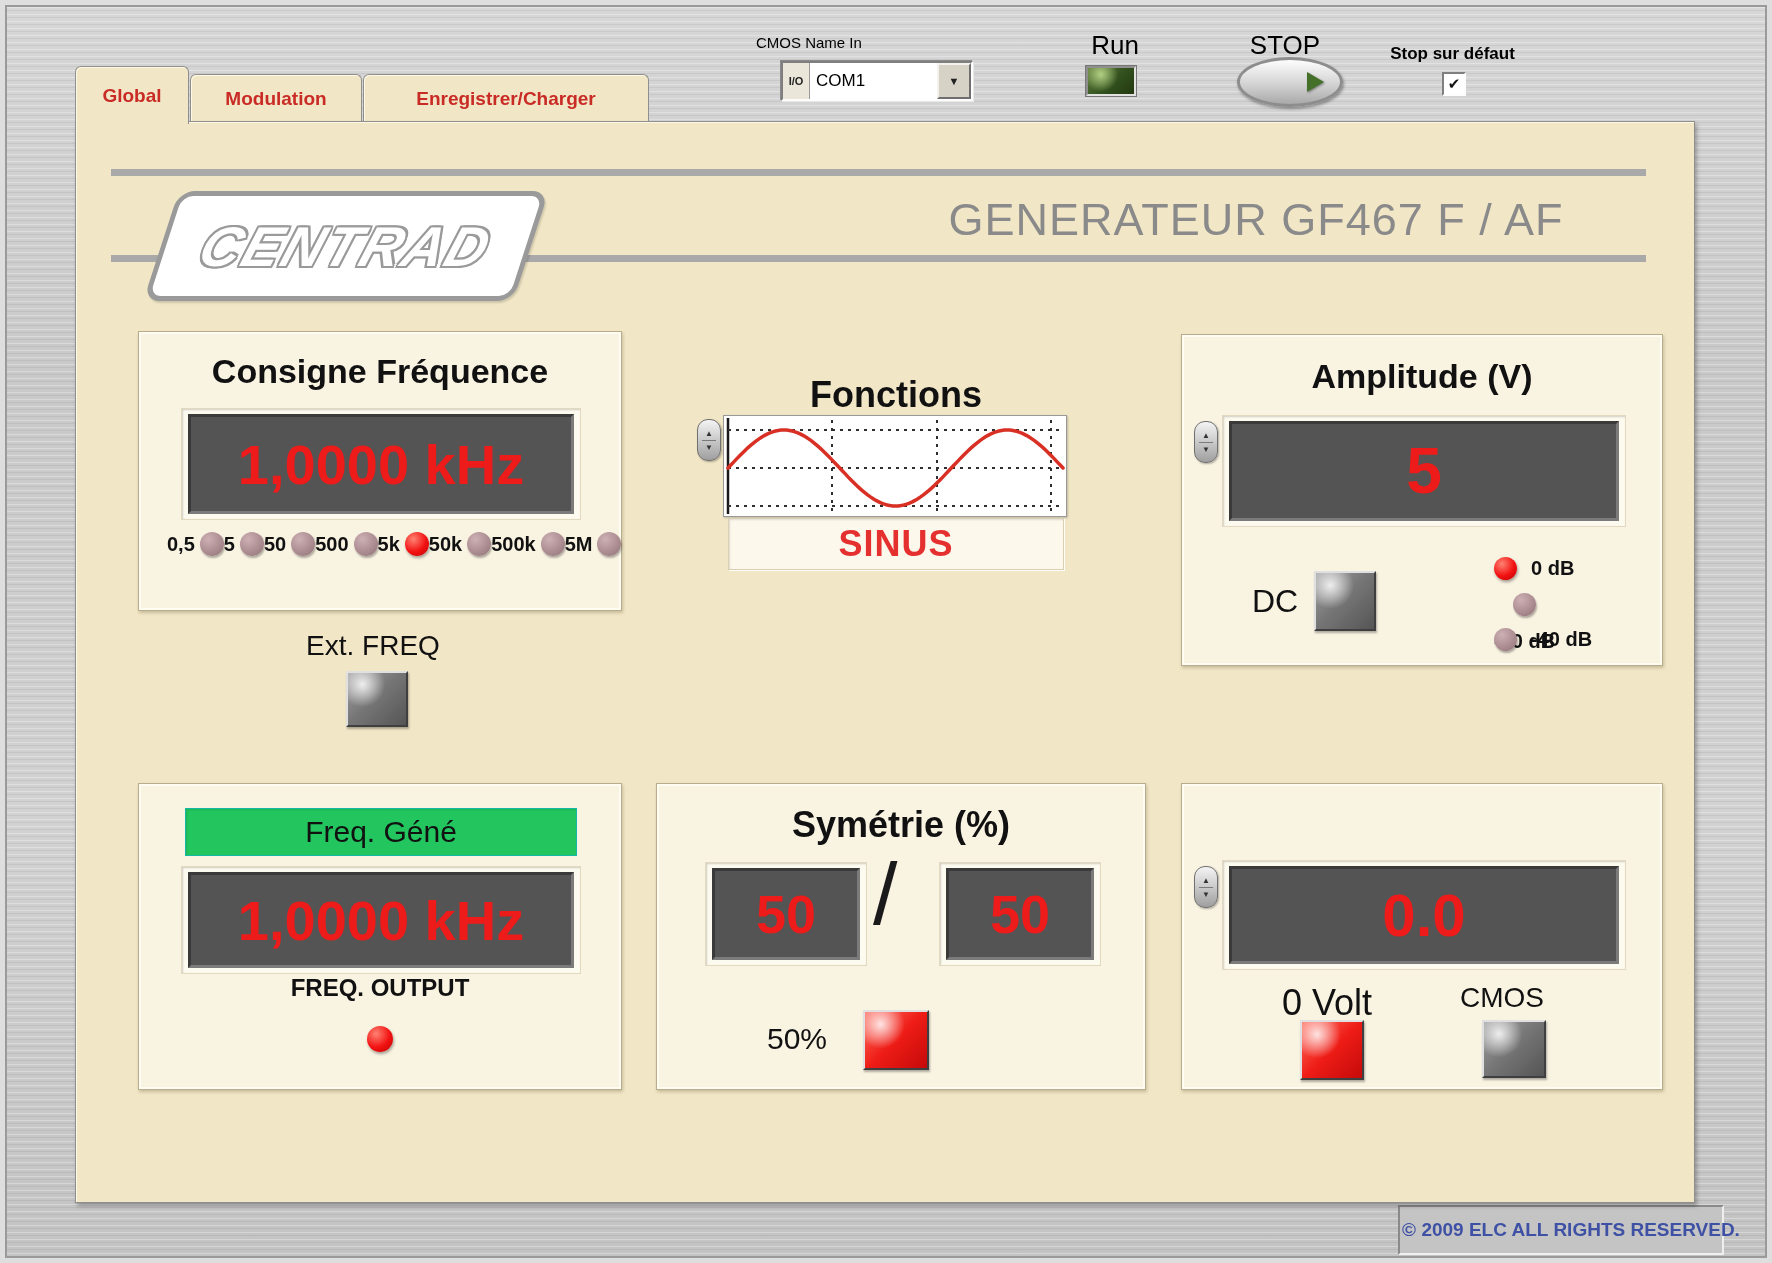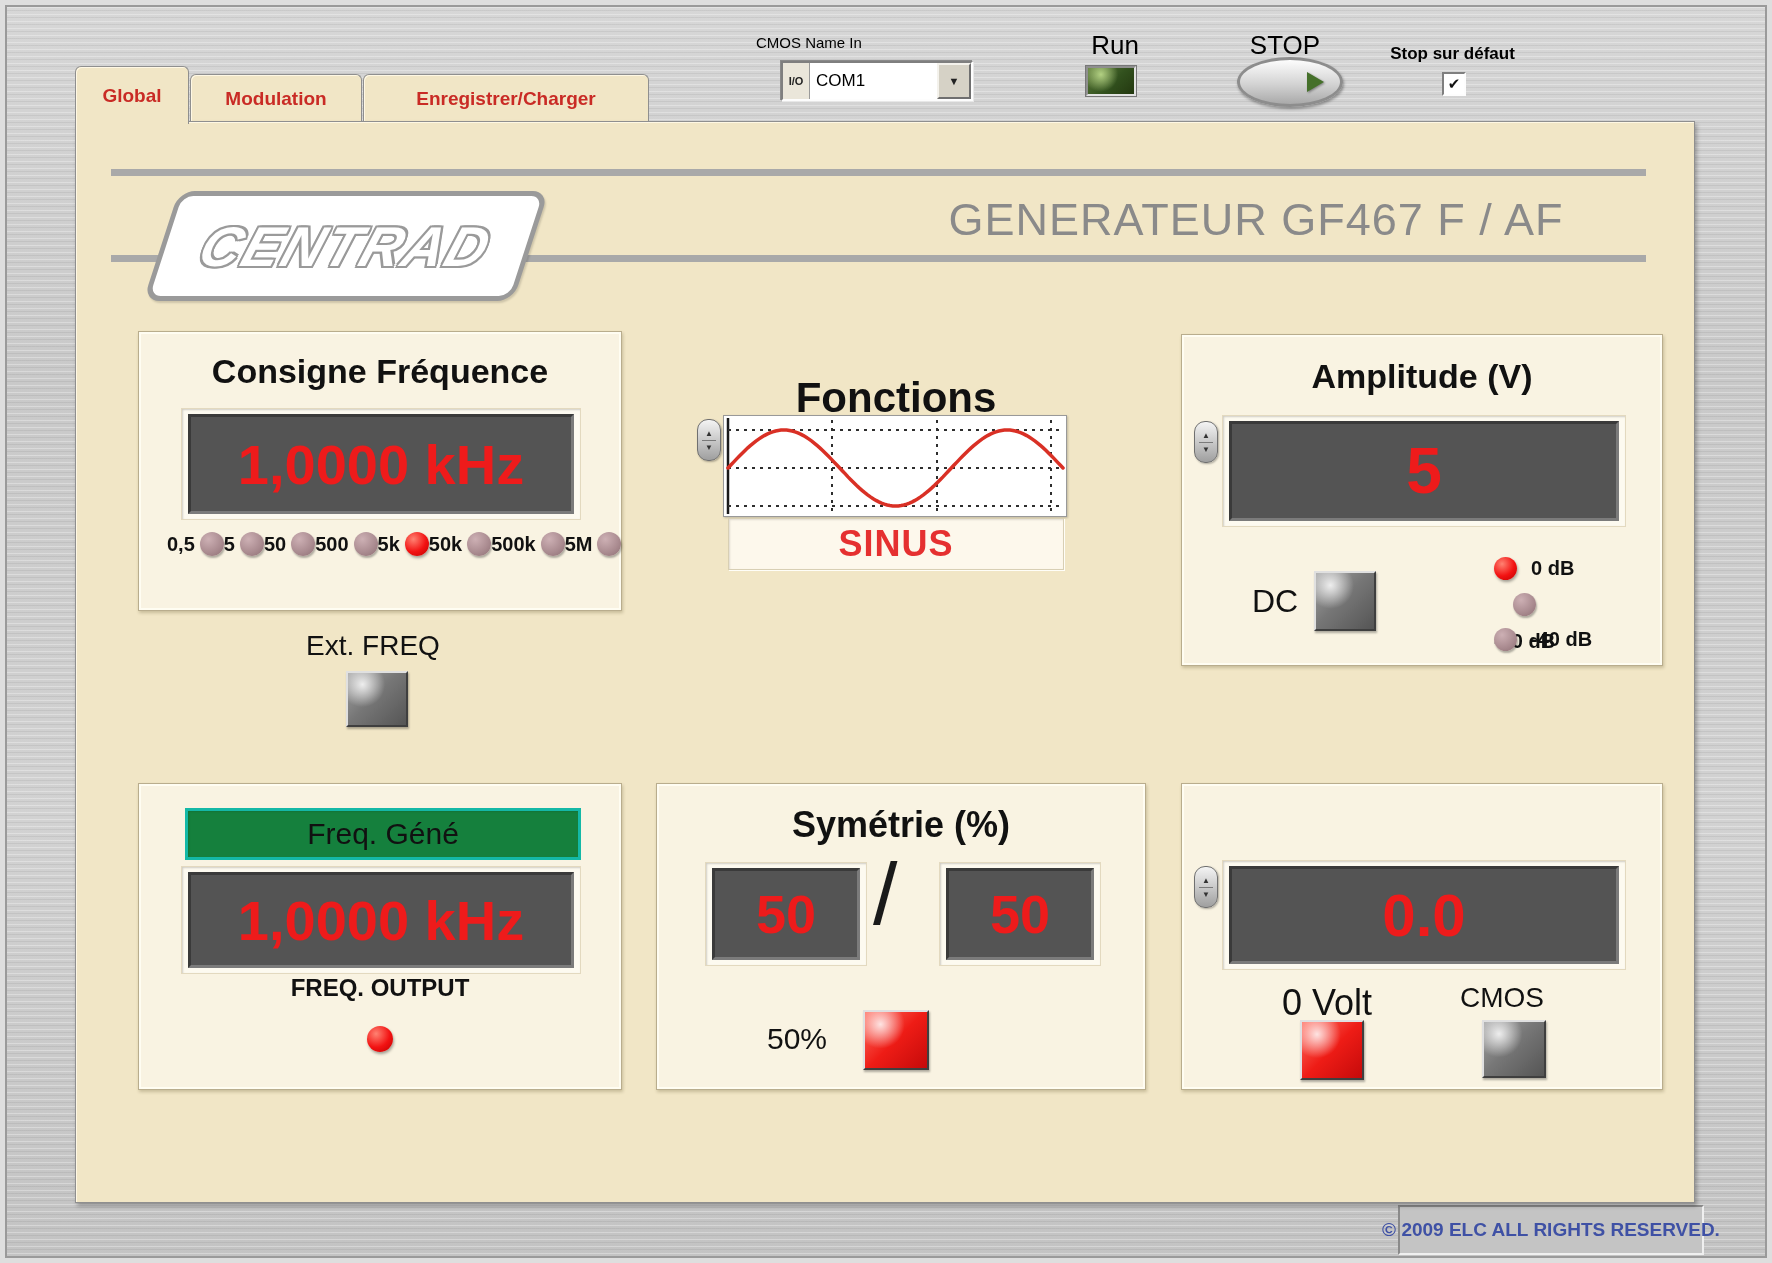--- a/index.html
+++ b/index.html
@@ -152,30 +152,30 @@
   .att-row .al{font-size:20px;font-weight:bold;color:#111;white-space:nowrap;}
   
   .graph-frame{position:absolute;background:#fff;border:1px solid #999;box-shadow:1px 1px 2px rgba(0,0,0,.2);}
   .sinus-box{
     position:absolute;background:#fdf8ec;border:1px solid #d8cfb4;
     box-shadow:inset 1px 1px 2px rgba(0,0,0,.12), 1px 1px 0 #fffef8;
     display:flex;align-items:center;justify-content:center;
     color:#e53030;font-size:36px;font-weight:600;letter-spacing:1px;
   }
   .green-box{
-    position:absolute;background:#15803d;border:3px solid #14b8a6;
+    position:absolute;background:#22c55e;border:1px solid #14b8a6;
     box-shadow:inset 1px 1px 2px rgba(0,0,0,.10);
     display:flex;align-items:center;justify-content:center;font-size:30px;color:#111;
   }
   .slash{position:absolute;font-size:88px;color:#1a1a1a;line-height:1;}
   .copyright{
     position:absolute;left:1398px;top:1205px;width:302px;height:46px;
     background:#c4c4c4;border:2px solid;border-color:#8a8a8a #efefef #efefef #8a8a8a;
     display:flex;align-items:center;justify-content:center;
-    color:#3f51a5;font-size:19px;font-weight:bold;white-space:nowrap;
+    color:#3f51a5;font-size:19px;font-weight:bold;white-space:nowrap;padding-left:20px;
   }
   .blk{color:#111;}
 </style>
 </head>
 <body>
 
 <div class="window">
 
   <div class="lbl visa-label">CMOS Name In</div>
   <div class="combo">
@@ -248,21 +248,21 @@
         <div class="range-item">
             <span class="rl">5M</span>
             <span class="led off"></span>
           </div>
       </div>
     </div>
 
     <div class="lbl blk" style="left:222px;top:508px;width:150px;text-align:center;font-size:28px;font-weight:500;">Ext. FREQ</div>
     <div class="btn-sq" style="position:absolute;left:270px;top:549px;width:58px;height:52px;"></div>
 
-    <div class="lbl blk panel-title" style="left:670px;top:252px;width:300px;font-size:42px;">Fonctions</div>
+    <div class="lbl blk panel-title" style="left:670px;top:252px;width:300px;font-size:36px;">Fonctions</div>
     <div class="spinner" style="left:621px;top:297px;">
       <span>▲</span>
       <span class="s-div"></span>
       <span>▼</span>
     </div>
     <div class="graph-frame" style="left:647px;top:293px;width:342px;height:100px;">
       <svg width="342" height="100" viewBox="0 0 342 100">
         <line x1="4" y1="2" x2="4" y2="98" stroke="#1a1a1a" stroke-width="2.5"></line>
         <line x1="4" y1="14" x2="339" y2="14" stroke="#2e2e2e" stroke-width="2" stroke-dasharray="3 5"></line>
         <line x1="4" y1="52" x2="339" y2="52" stroke="#2e2e2e" stroke-width="2" stroke-dasharray="3 5"></line>

